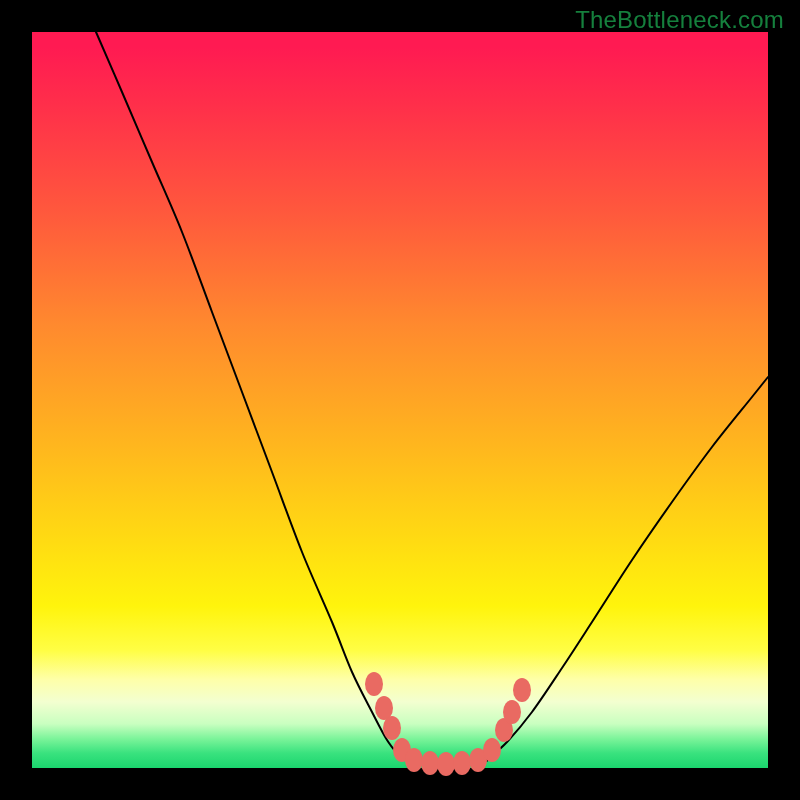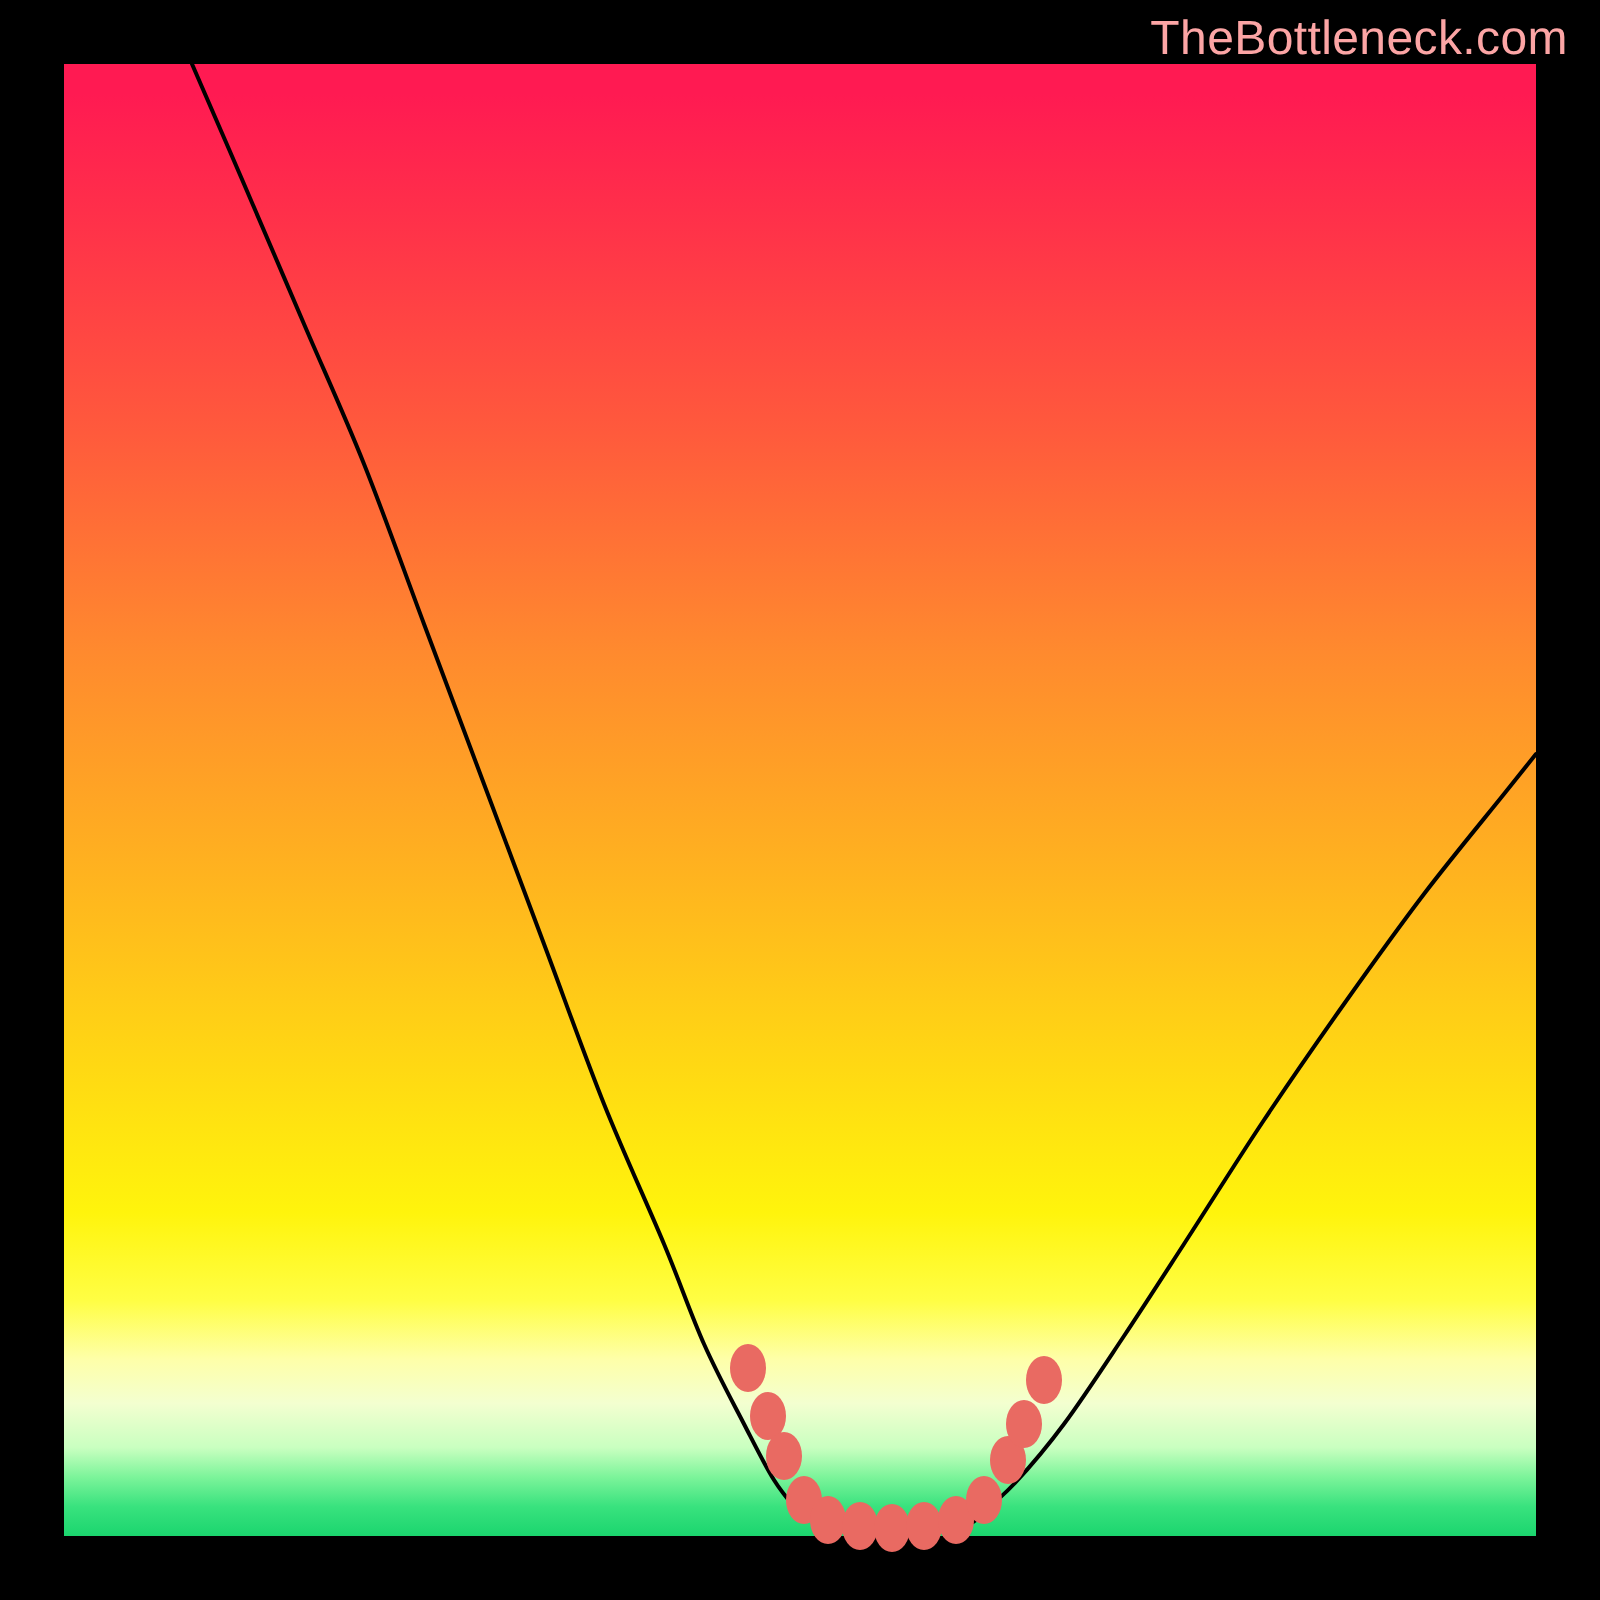--- a/index.html
+++ b/index.html
@@ -43,21 +43,21 @@
       #c9ffc0 94%,
       #7cf49a 96%,
       #39e27e 98%,
       #1bd56e 100%
     );
   }
   .watermark {
     position: absolute;
     top: 6px;
     right: 16px;
-    color: #fca5a5;
+    color: #15803d;
     font-size: 24px;
     font-weight: 500;
     letter-spacing: 0.2px;
     user-select: none;
   }
   svg.curve {
     position: absolute;
     inset: 0;
     width: 736px;
     height: 736px;

